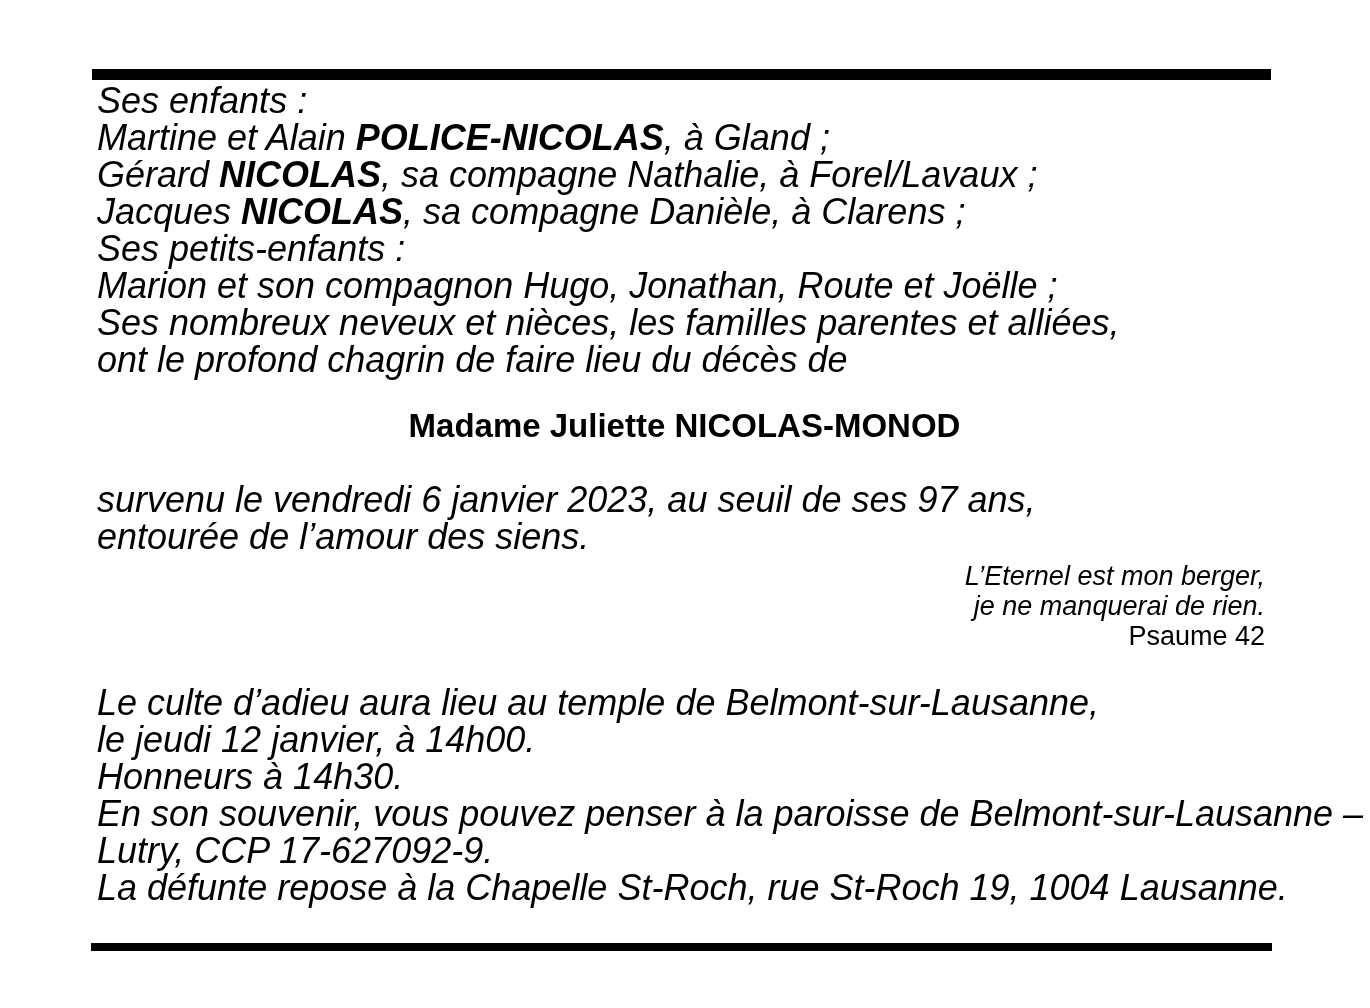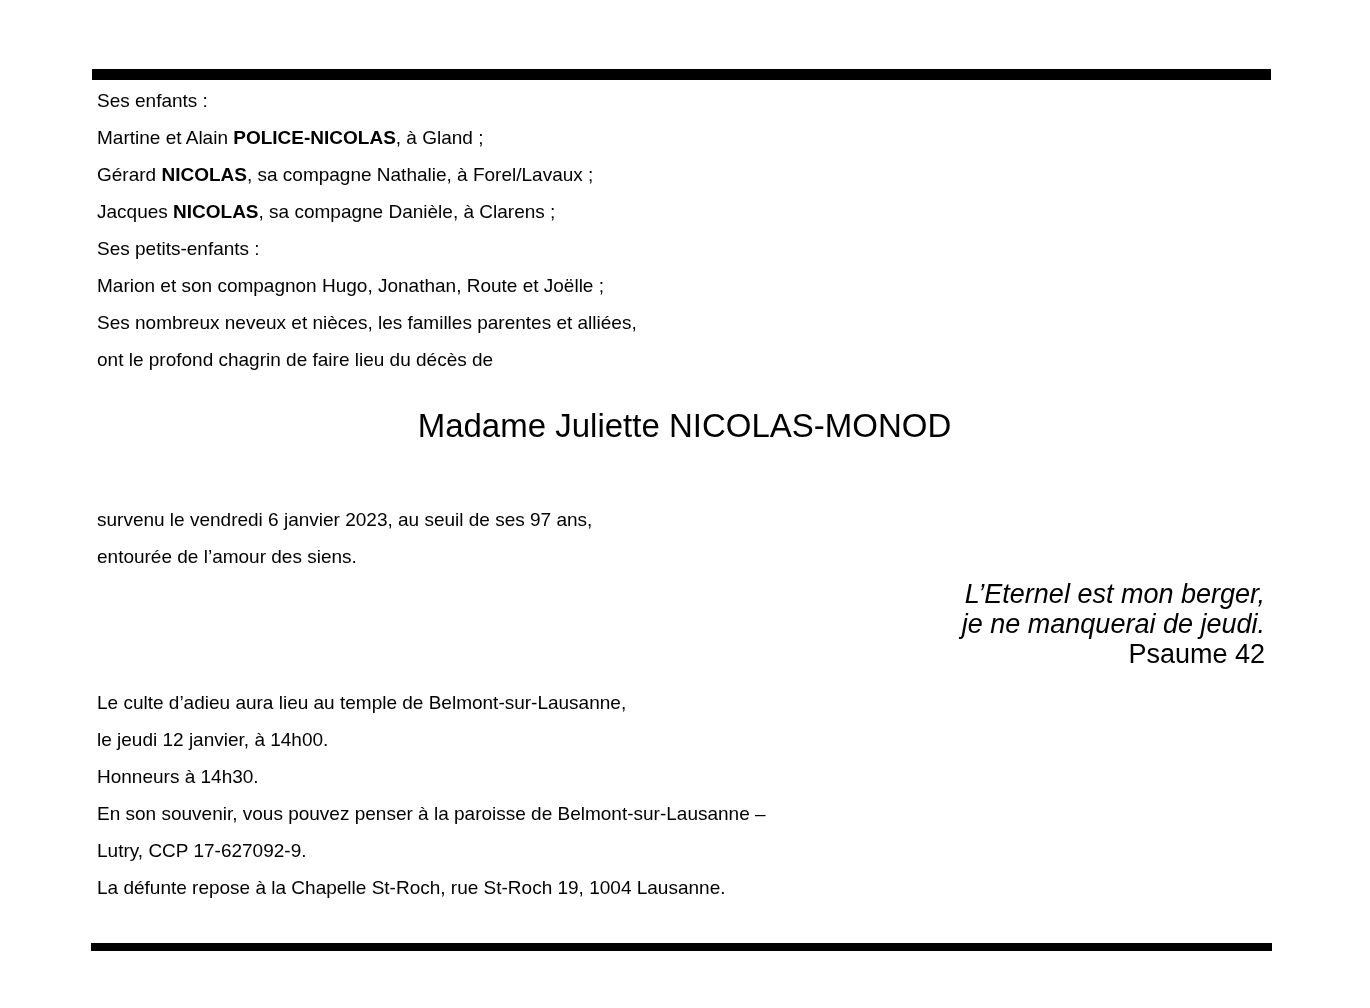--- a/index.html
+++ b/index.html
@@ -29,49 +29,49 @@
   .rule-bottom {
     left: 91px;
     top: 943px;
     width: 1181px;
     height: 8px;
   }
   .textblock {
     position: absolute;
     left: 97px;
     width: 1175px;
-    font-size: 19px;
+    font-size: 36px;
     line-height: 37px;
     white-space: nowrap;
+    font-style: italic;
   }
   .family-block { top: 82px; }
-  .death-block { top: 501px; }
+  .death-block { top: 481px; }
   .ceremony-block { top: 684px; }
   .b { font-weight: bold; margin-top: 12px; }
   .deceased-title {
     position: absolute;
     left: 97px;
     top: 406px;
     width: 1175px;
     text-align: center;
     font-size: 33px;
     line-height: 40px;
-    font-weight: normal;
+    font-weight: bold;
     white-space: nowrap;
   }
   .quote-block {
     position: absolute;
     left: 97px;
     top: 561px;
     width: 1168px;
     text-align: right;
     font-size: 27px;
     line-height: 30px;
     white-space: nowrap;
-    margin-top: 18px;
   }
   .quote-italic { font-style: italic; }
 </style>
 </head>
 <body>
 
 <div class="page">
 
   <div class="rule rule-top"></div>
 
@@ -88,21 +88,21 @@
 
   <div class="deceased-title">Madame Juliette NICOLAS-MONOD</div>
 
   <div class="textblock death-block">
     <div>survenu le vendredi 6 janvier 2023, au seuil de ses 97 ans,</div>
     <div>entourée de l’amour des siens.</div>
   </div>
 
   <div class="quote-block">
     <div class="quote-italic">L’Eternel est mon berger,</div>
-    <div class="quote-italic">je ne manquerai de jeudi.</div>
+    <div class="quote-italic">je ne manquerai de rien.</div>
     <div>Psaume 42</div>
   </div>
 
   <div class="textblock ceremony-block">
     <div><span>Le culte d’adieu aura lieu au temple de Belmont-sur-Lausanne,</span><span class="b"></span><span></span></div>
     <div><span>le jeudi 12 janvier, à 14h00.</span><span class="b"></span><span></span></div>
     <div><span>Honneurs à 14h30.</span><span class="b"></span><span></span></div>
     <div><span>En son souvenir, vous pouvez penser à la paroisse de Belmont-sur-Lausanne –</span><span class="b"></span><span></span></div>
     <div><span>Lutry, CCP 17-627092-9.</span><span class="b"></span><span></span></div>
     <div><span>La défunte repose à la Chapelle St-Roch, rue St-Roch 19, 1004 Lausanne.</span><span class="b"></span><span></span></div>

